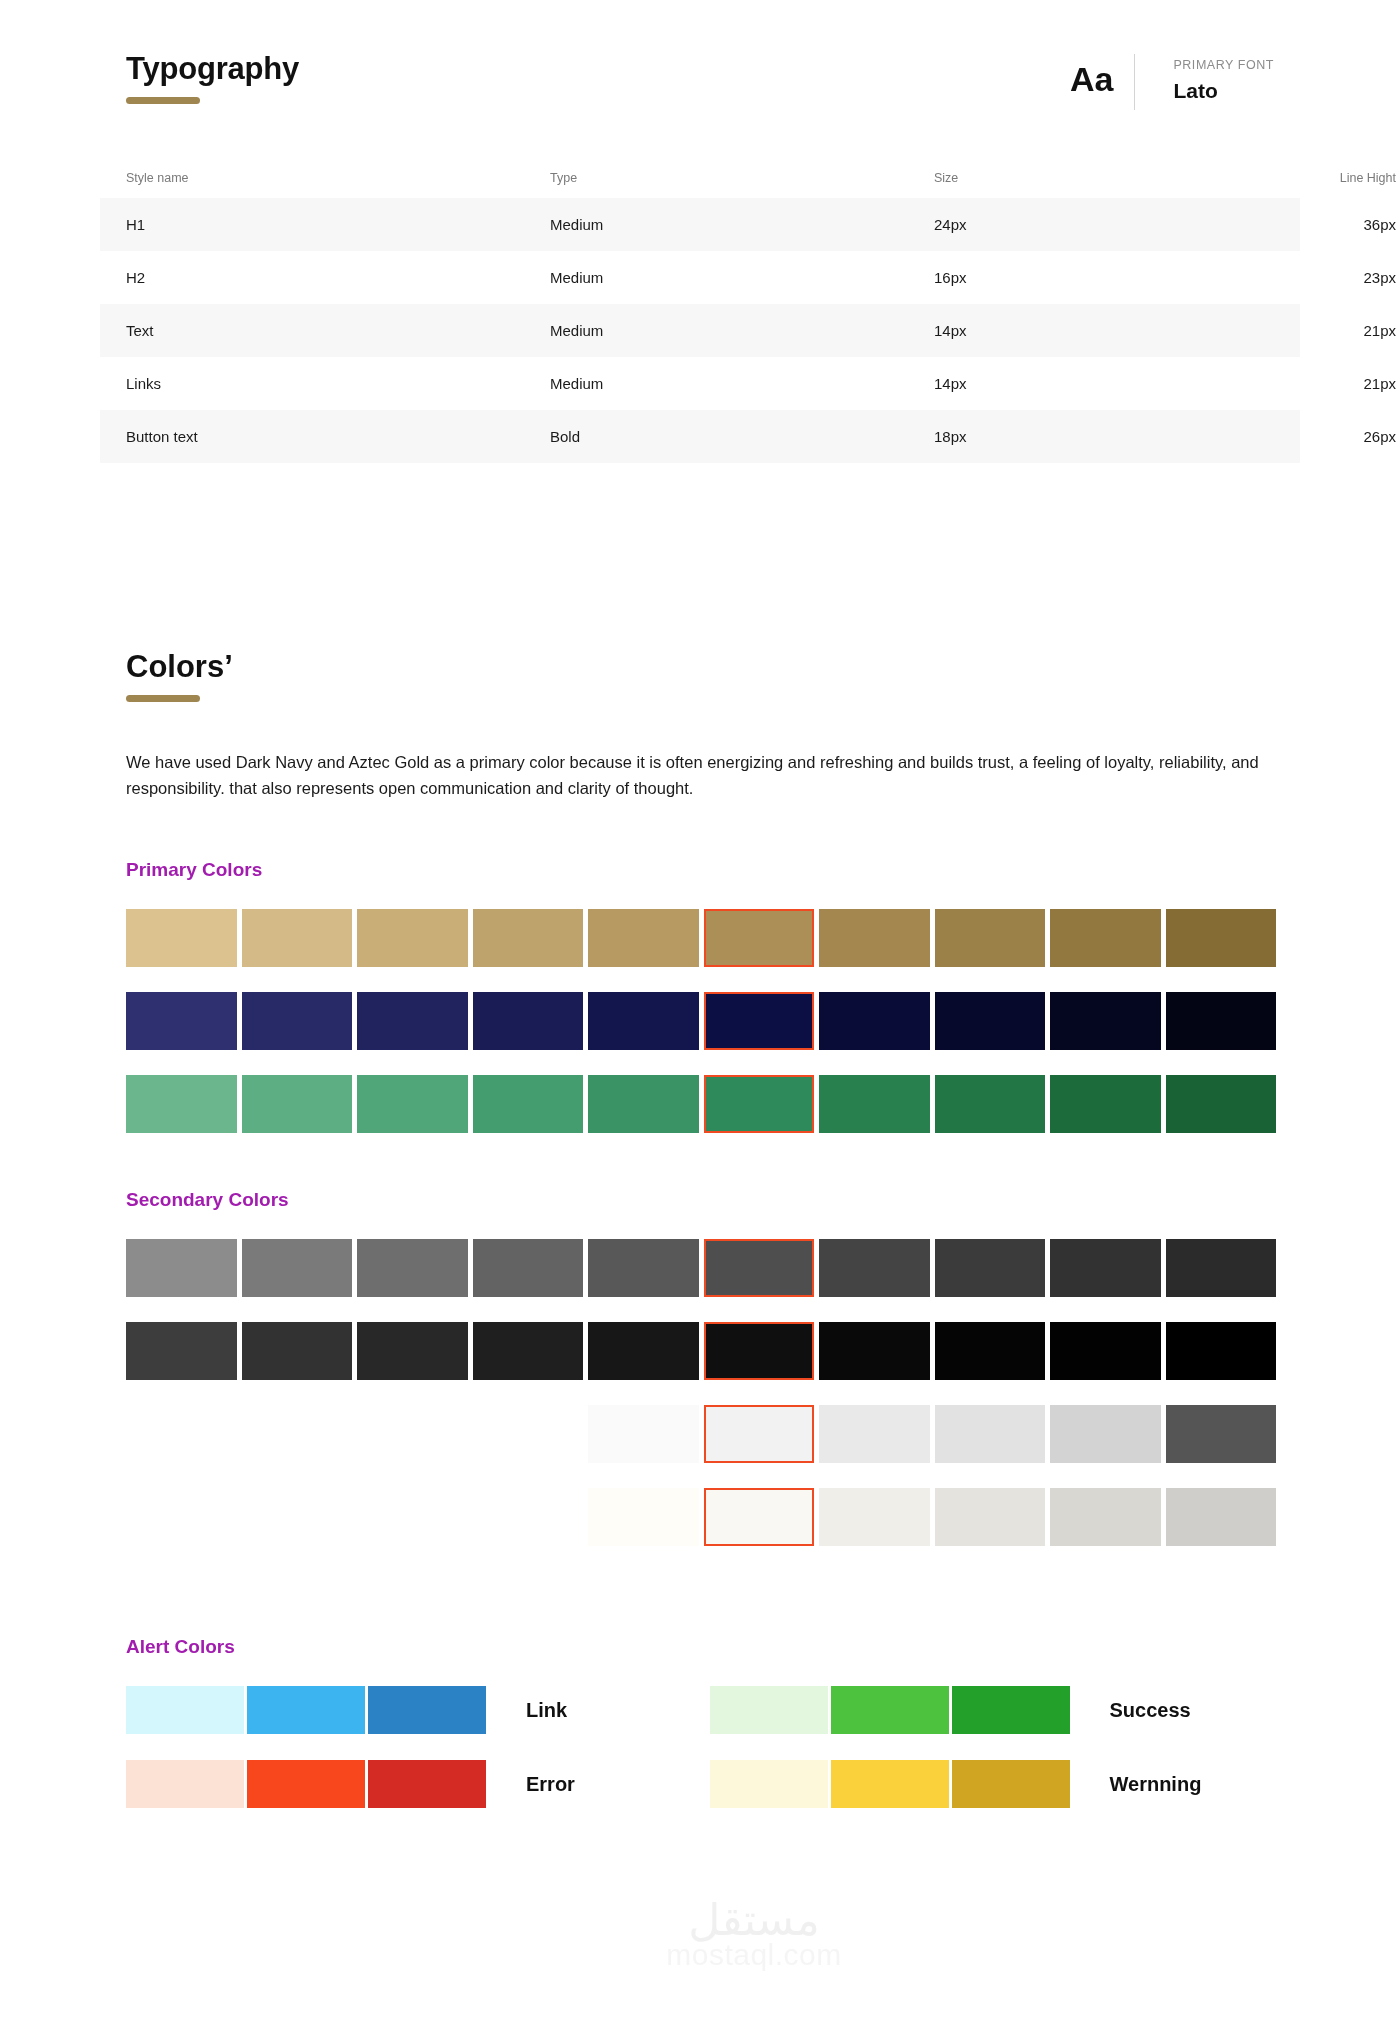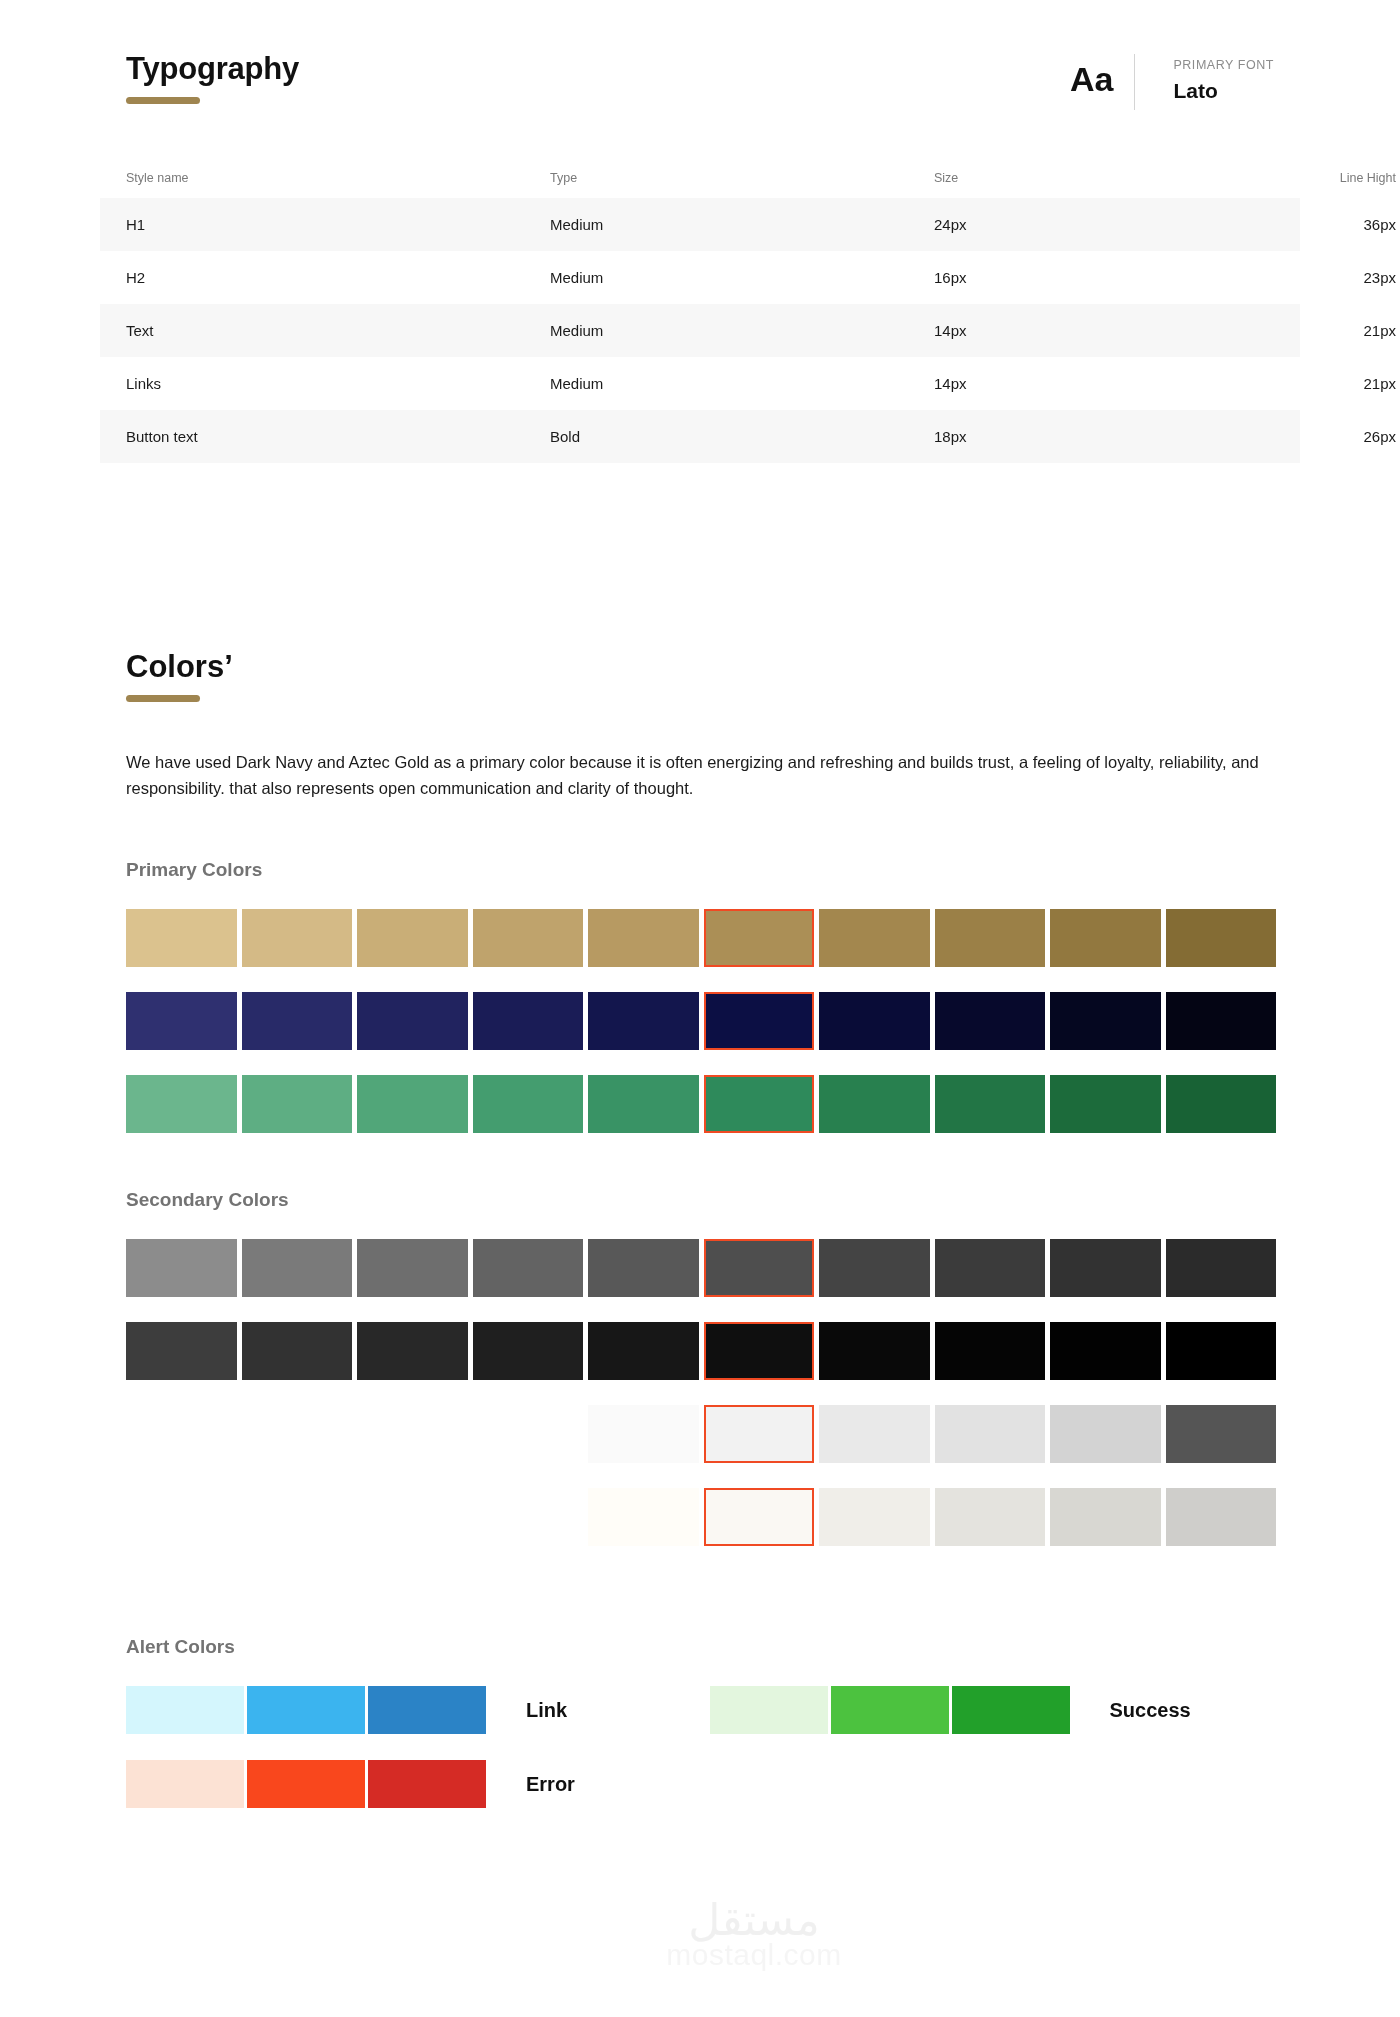--- a/index.html
+++ b/index.html
@@ -135,21 +135,21 @@
     margin-top: 48px;
     font-size: 16.5px;
     line-height: 1.55;
     color: #1b1b1b;
     max-width: 1160px;
   }
 
   .sub-head {
     font-size: 19px;
     font-weight: 700;
-    color: #737373;
+    color: #a21caf;
   }
 
   
   .swatch-row {
     display: flex;
     gap: 5px;
     width: 1150px;
   }
   .swatch {
     flex: 1 1 0;
@@ -385,20 +385,28 @@
         </div>
         <div class="alert-grid" style="margin-top: 26px;">
           <div class="alert-col">
             <div class="alert-swatches">
               <div class="alert-sw" title="#fce2d4" style="background: rgb(252, 226, 212);"></div>
               <div class="alert-sw" title="#f9471d" style="background: rgb(249, 71, 29);"></div>
               <div class="alert-sw" title="#d52b25" style="background: rgb(213, 43, 37);"></div>
             </div>
             <div class="alert-label">Error</div>
           </div>
+          <div class="alert-col">
+            <div class="alert-swatches">
+              <div class="alert-sw" title="#fdf8da" style="background: rgb(253, 248, 218);"></div>
+              <div class="alert-sw" title="#fbd13b" style="background: rgb(251, 209, 59);"></div>
+              <div class="alert-sw" title="#cfa521" style="background: rgb(207, 165, 33);"></div>
+            </div>
+            <div class="alert-label">Wernning</div>
+          </div>
         </div>
       </div>
   </div>
 
   <div class="watermark">
     <div class="wm-ar">مستقل</div>
     <div class="wm-en">mostaql.com</div>
   </div>
 
 </div>

